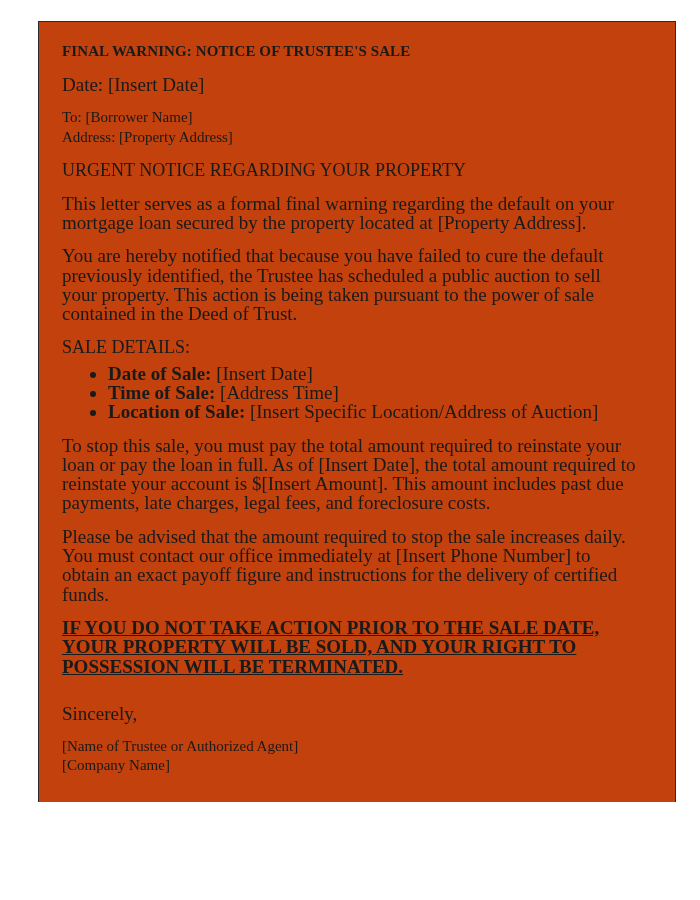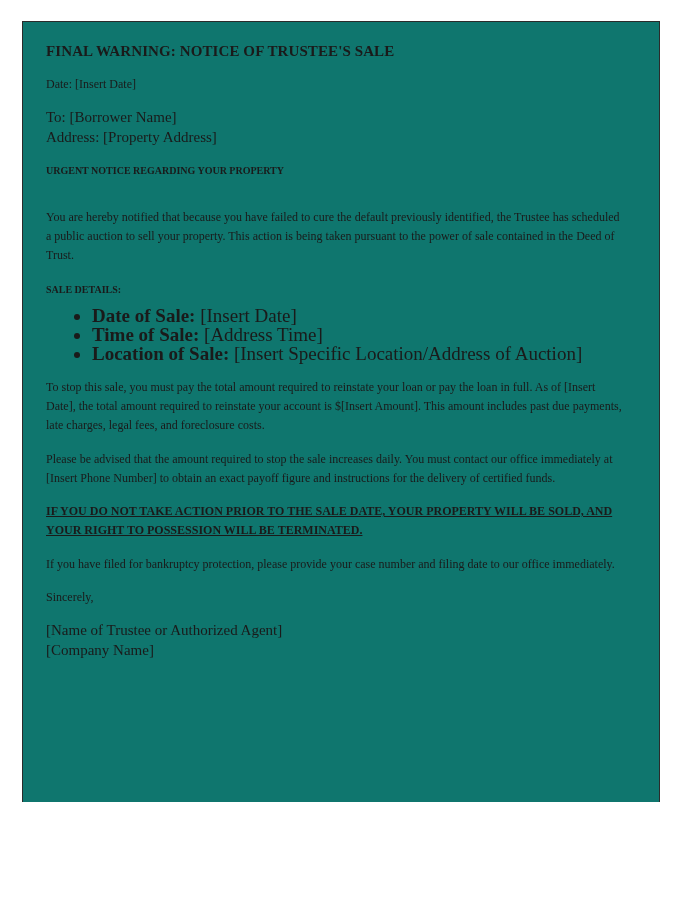--- a/index.html
+++ b/index.html
@@ -11,57 +11,57 @@
     width: 700px;
     height: 900px;
     overflow: hidden;
     font-family: "Liberation Serif", "DejaVu Serif", serif;
     color: #1a1a1a;
   }
 
   
   .page-frame {
     position: absolute;
-    left: 22px;
+    left: 38px;
     top: 21px;
     width: 638px;
     height: 781px;
     box-sizing: border-box;
     border-left: 1.5px solid #2b2b2b;
     border-top: 1.5px solid #2b2b2b;
     border-right: 1.5px solid #2b2b2b;
     border-bottom: none;
-    background: #0f766e;
+    background: #c2410c;
     overflow: hidden;
   }
 
   .page-body {
     position: absolute;
     left: 23px;
     top: 20px;
     width: 578px;
   }
 
   .doc-title {
     font-size: 15px;
     font-weight: bold;
     line-height: 18px;
     letter-spacing: 0.1px;
     margin: 0 0 0 0;
   }
 
   .section-head {
-    font-size: 10px;
-    font-weight: bold;
+    font-size: 18px;
+    font-weight: normal;
     line-height: 19px;
     margin: 0;
   }
 
   .para {
-    font-size: 12px;
+    font-size: 19px;
     line-height: 19.3px;
     margin: 0;
     text-align: left;
   }
 
   .para.bold {
     font-weight: bold;
     text-decoration: underline;
   }
 
@@ -108,20 +108,21 @@
       <div class="line">To: [Borrower Name]</div>
       <div class="line">Address: [Property Address]</div>
     </div>
 
     <div class="gap-md"></div>
 
     <div class="section-head">URGENT NOTICE REGARDING YOUR PROPERTY</div>
 
     <div class="gap-md"></div>
 
+    <div class="para">This letter serves as a formal final warning regarding the default on your mortgage loan secured by the property located at [Property Address].</div>
 
     <div class="gap-md"></div>
 
     <div class="para">You are hereby notified that because you have failed to cure the default previously identified, the Trustee has scheduled a public auction to sell your property. This action is being taken pursuant to the power of sale contained in the Deed of Trust.</div>
 
     <div class="gap-md"></div>
 
     <div class="section-head">SALE DETAILS:</div>
 
     <div class="gap-sm"></div>
@@ -148,21 +149,20 @@
     <div class="gap-md"></div>
 
     <div class="para">Please be advised that the amount required to stop the sale increases daily. You must contact our office immediately at [Insert Phone Number] to obtain an exact payoff figure and instructions for the delivery of certified funds.</div>
 
     <div class="gap-md"></div>
 
     <div class="para bold">IF YOU DO NOT TAKE ACTION PRIOR TO THE SALE DATE, YOUR PROPERTY WILL BE SOLD, AND YOUR RIGHT TO POSSESSION WILL BE TERMINATED.</div>
 
     <div class="gap-md"></div>
 
-    <div class="para">If you have filed for bankruptcy protection, please provide your case number and filing date to our office immediately.</div>
 
     <div class="gap-md"></div>
 
     <div class="para">Sincerely,</div>
 
     <div class="gap-md"></div>
 
     <div class="block-lines">
       <div class="line">[Name of Trustee or Authorized Agent]</div>
       <div class="line">[Company Name]</div>

